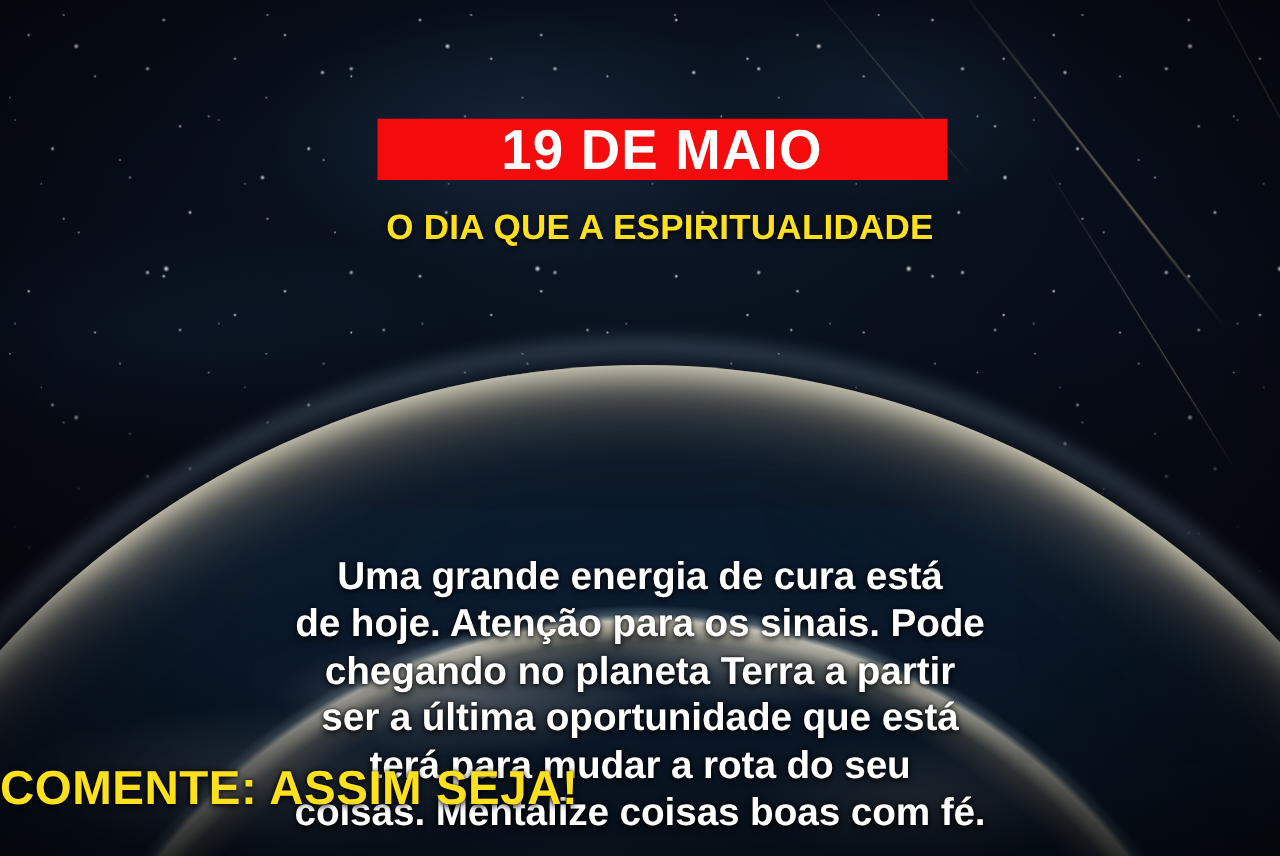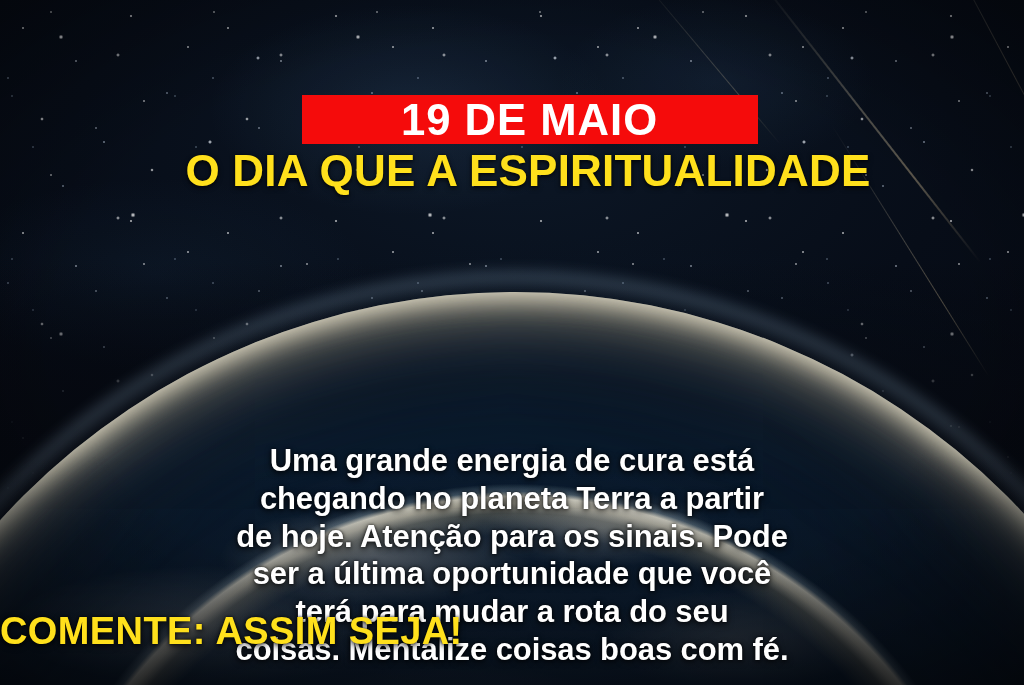--- a/index.html
+++ b/index.html
@@ -212,26 +212,26 @@
     letter-spacing: 1px;
     line-height: 1;
     transform: scaleX(0.97);
     white-space: nowrap;
   }
 
   .headline {
     position: absolute;
     left: 0;
     right: 0;
-    top: 146px;
+    top: 166px;
     text-align: center;
     color: #FFE01C;
     font-family: "Liberation Sans", sans-serif;
     font-weight: bold;
-    font-size: 44px;
+    font-size: 28px;
     line-height: 1.12;
     letter-spacing: 0.2px;
     text-shadow: 0 2px 5px rgba(0,0,0,0.75), 0 0 2px rgba(0,0,0,0.6);
     padding-left: 32px;
   }
   .headline-line { display: block; white-space: nowrap; }
 
   .body-copy {
     position: absolute;
     left: 50px;
@@ -295,23 +295,23 @@
     <div class="date-banner">
       <span class="date-banner-text">19 DE MAIO</span>
     </div>
 
     <div class="headline">
       <span class="headline-line">O DIA QUE A ESPIRITUALIDADE</span>
     </div>
 
     <div class="body-copy">
       <span class="body-line">Uma grande energia de cura está</span>
+      <span class="body-line">de hoje. Atenção para os sinais. Pode</span>
       <span class="body-line">chegando no planeta Terra a partir</span>
-      <span class="body-line">de hoje. Atenção para os sinais. Pode</span>
-      <span class="body-line">ser a última oportunidade que você</span>
+      <span class="body-line">ser a última oportunidade que está</span>
       <span class="body-line">terá para mudar a rota do seu</span>
       <span class="body-line">coisas. Mentalize coisas boas com fé.</span>
     </div>
 
     <div class="cta">COMENTE: ASSIM SEJA!</div>
 
   </div>
 </div>
 
 </body></html>

